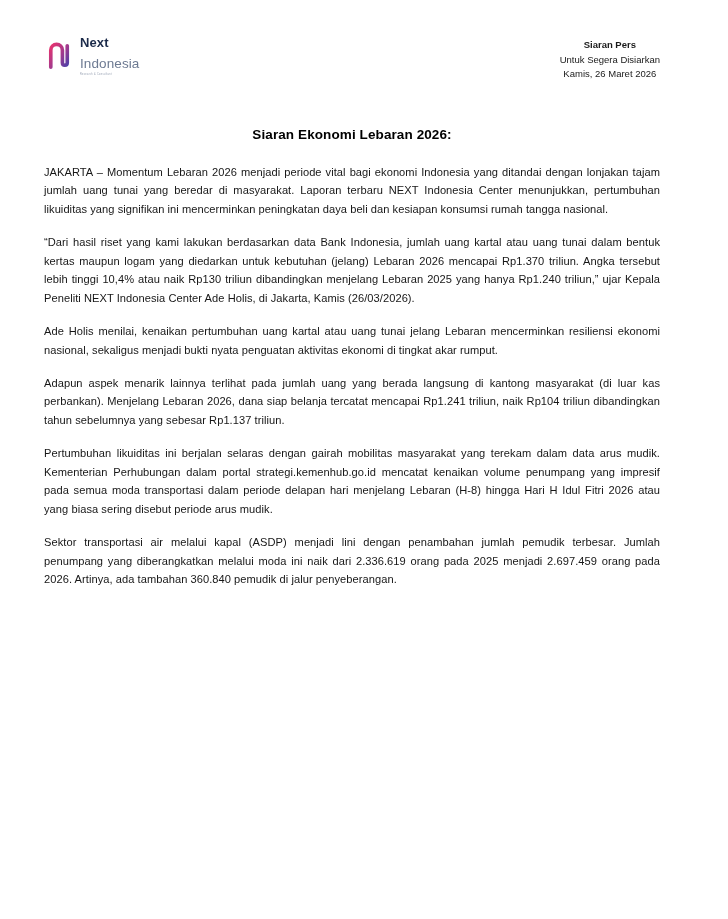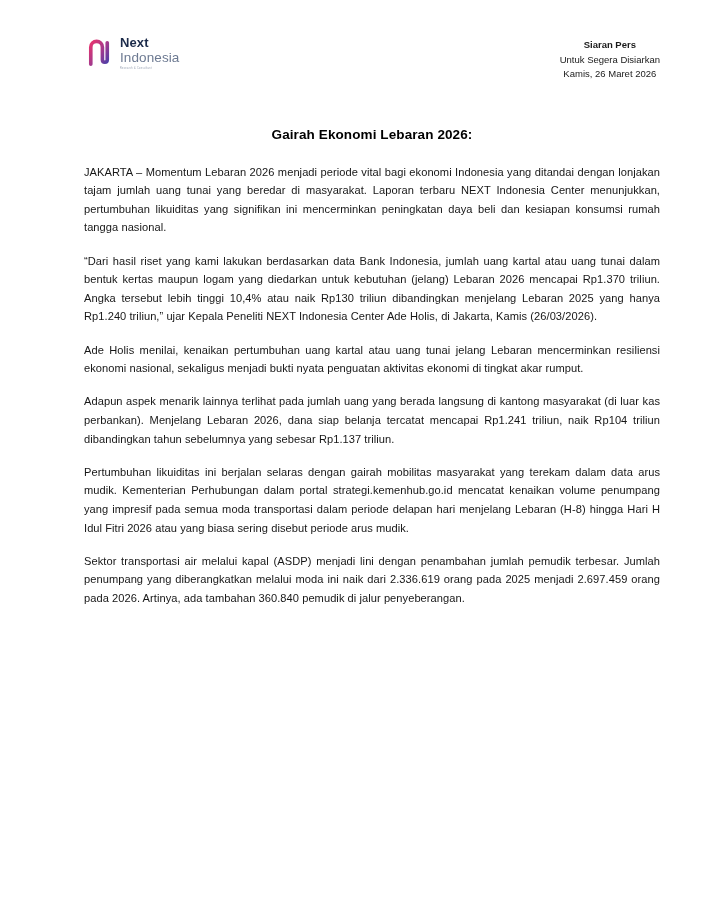--- a/index.html
+++ b/index.html
@@ -13,21 +13,21 @@
     font-family: "Liberation Sans", sans-serif;
     color: #1a1a1a;
     position: relative;
     overflow: hidden;
   }
 
   .page {
     width: 728px;
     height: 919px;
     box-sizing: border-box;
-    padding: 30px 68px 0 84px;
+    padding: 30px 68px 0 44px;
     position: relative;
   }
 
   
   .header {
     display: flex;
     align-items: flex-start;
     justify-content: space-between;
     height: 62px;
   }
@@ -60,21 +60,21 @@
     letter-spacing: 0.1px;
     line-height: 1.05;
   }
 
   .brand-indonesia {
     font-size: 13.5px;
     font-weight: 400;
     color: #6d7a92;
     letter-spacing: 0.1px;
     line-height: 1.1;
-    margin-top: 1px;
+    margin-top: 7px;
   }
 
   .brand-tagline {
     font-size: 2.4px;
     color: #8e98ab;
     letter-spacing: 0.35px;
     margin-top: 2.5px;
     white-space: nowrap;
     transform: scaleY(1.25);
     transform-origin: left top;
@@ -154,21 +154,21 @@
 
     <div class="header-meta">
       <div class="meta-strong">Siaran Pers</div>
       <div>Untuk Segera Disiarkan</div>
       <div>Kamis, 26 Maret 2026</div>
     </div>
 
   </div>
 
   <h1 class="doc-title">
-    <span class="tl">Gairah Ekonomi Lebaran 2026:</span>
+    <span class="tl">Siaran Ekonomi Lebaran 2026:</span>
   </h1>
 
   <div class="body-copy">
     <p class="para">JAKARTA – Momentum Lebaran 2026 menjadi periode vital bagi ekonomi Indonesia yang ditandai dengan lonjakan tajam jumlah uang tunai yang beredar di masyarakat. Laporan terbaru NEXT Indonesia Center menunjukkan, pertumbuhan likuiditas yang signifikan ini mencerminkan peningkatan daya beli dan kesiapan konsumsi rumah tangga nasional.</p>
     <p class="para">“Dari hasil riset yang kami lakukan berdasarkan data Bank Indonesia, jumlah uang kartal atau uang tunai dalam bentuk kertas maupun logam yang diedarkan untuk kebutuhan (jelang) Lebaran 2026 mencapai Rp1.370 triliun. Angka tersebut lebih tinggi 10,4% atau naik Rp130 triliun dibandingkan menjelang Lebaran 2025 yang hanya Rp1.240 triliun,” ujar Kepala Peneliti NEXT Indonesia Center Ade Holis, di Jakarta, Kamis (26/03/2026).</p>
     <p class="para">Ade Holis menilai, kenaikan pertumbuhan uang kartal atau uang tunai jelang Lebaran mencerminkan resiliensi ekonomi nasional, sekaligus menjadi bukti nyata penguatan aktivitas ekonomi di tingkat akar rumput.</p>
     <p class="para">Adapun aspek menarik lainnya terlihat pada jumlah uang yang berada langsung di kantong masyarakat (di luar kas perbankan). Menjelang Lebaran 2026, dana siap belanja tercatat mencapai Rp1.241 triliun, naik Rp104 triliun dibandingkan tahun sebelumnya yang sebesar Rp1.137 triliun.</p>
     <p class="para">Pertumbuhan likuiditas ini berjalan selaras dengan gairah mobilitas masyarakat yang terekam dalam data arus mudik. Kementerian Perhubungan dalam portal strategi.kemenhub.go.id mencatat kenaikan volume penumpang yang impresif pada semua moda transportasi dalam periode delapan hari menjelang Lebaran (H-8) hingga Hari H Idul Fitri 2026 atau yang biasa sering disebut periode arus mudik.</p>
     <p class="para">Sektor transportasi air melalui kapal (ASDP) menjadi lini dengan penambahan jumlah pemudik terbesar.  Jumlah penumpang yang diberangkatkan melalui moda ini naik dari 2.336.619 orang pada 2025 menjadi 2.697.459 orang pada 2026. Artinya, ada tambahan 360.840 pemudik di jalur penyeberangan.</p>
   </div>

